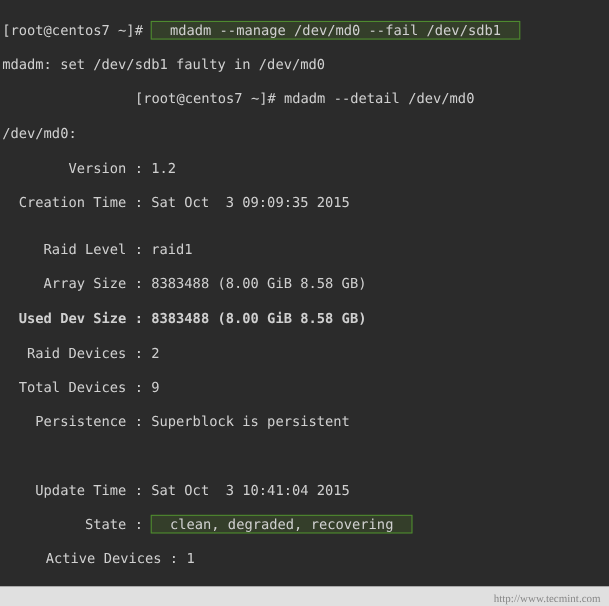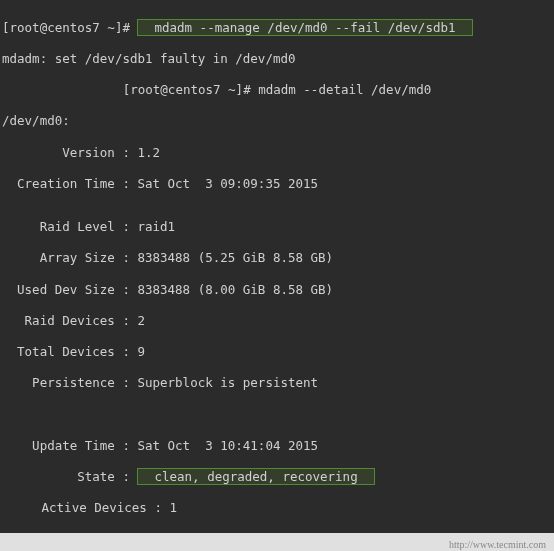--- a/index.html
+++ b/index.html
@@ -43,22 +43,22 @@
 <body>
 
 <div class="term">
 <span style="display: block;"><span>[root@centos7 ~]# </span><span class="hl">mdadm --manage /dev/md0 --fail /dev/sdb1</span></span>
 <span style="display: block;">mdadm: set /dev/sdb1 faulty in /dev/md0</span>
 <span style="display: block; text-align: center;"><span>[root@centos7 ~]# </span><span>mdadm --detail /dev/md0</span></span>
 <span style="display: block;">/dev/md0:</span>
 <span style="display: block;">        Version : 1.2</span>
 <span style="display: block;">  Creation Time : Sat Oct  3 09:09:35 2015</span>
 <span style="display: block; margin-top: 12px;">     Raid Level : raid1</span>
-<span style="display: block;">     Array Size : 8383488 (5.25 GiB 8.58 GB)</span>
-<span style="display: block;">  Used Dev Size : 8383488 (8.00 GiB 8.58 GB)</span>
+<span style="display: block;">     Array Size : 8383488 (8.00 GiB 8.58 GB)</span>
+<span style="display: block; font-weight: bold;">  Used Dev Size : 8383488 (8.00 GiB 8.58 GB)</span>
 <span style="display: block;">   Raid Devices : 2</span>
 <span style="display: block;">  Total Devices : 9</span>
 <span style="display: block;">    Persistence : Superblock is persistent</span>
 <span style="display: block;"> </span>
 <span style="display: block;">    Update Time : Sat Oct  3 10:41:04 2015</span>
 <span style="display: block;"><span>          State : </span><span class="hl">clean, degraded, recovering</span></span>
 <span style="display: block; margin-left: 32px;"> Active Devices : 1</span>
 <span style="display: block;">Working Devices : 2</span>
 <span style="display: block;"> Failed Devices : 1</span>
 

